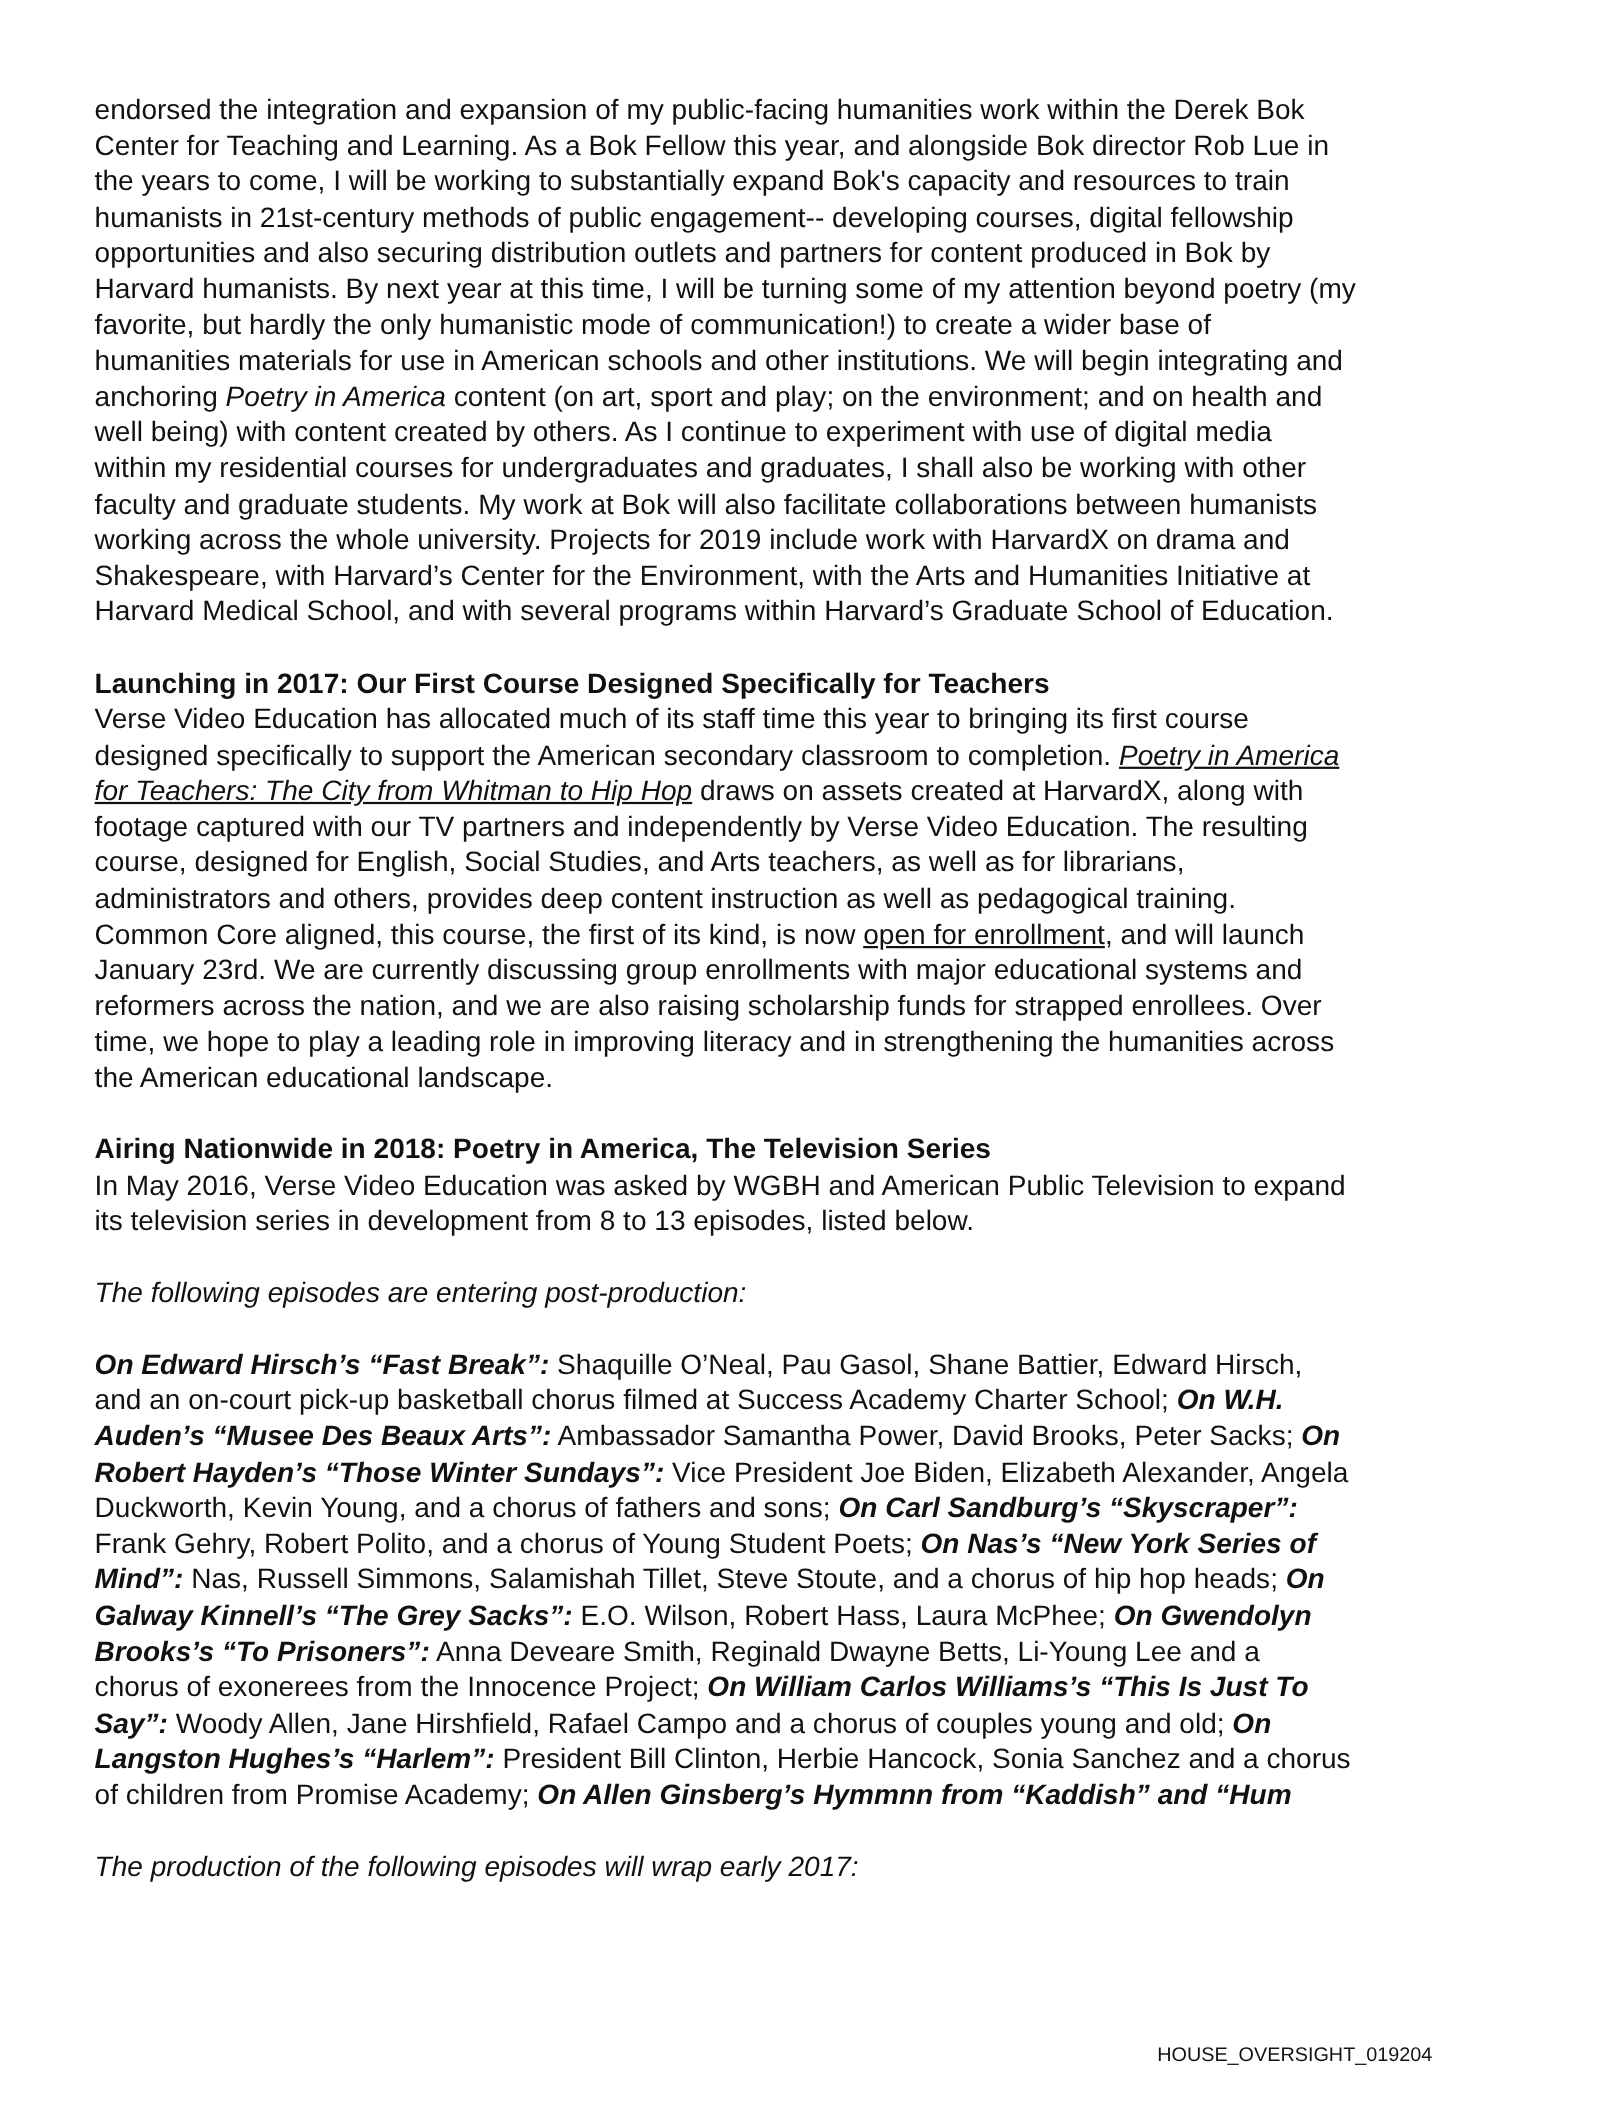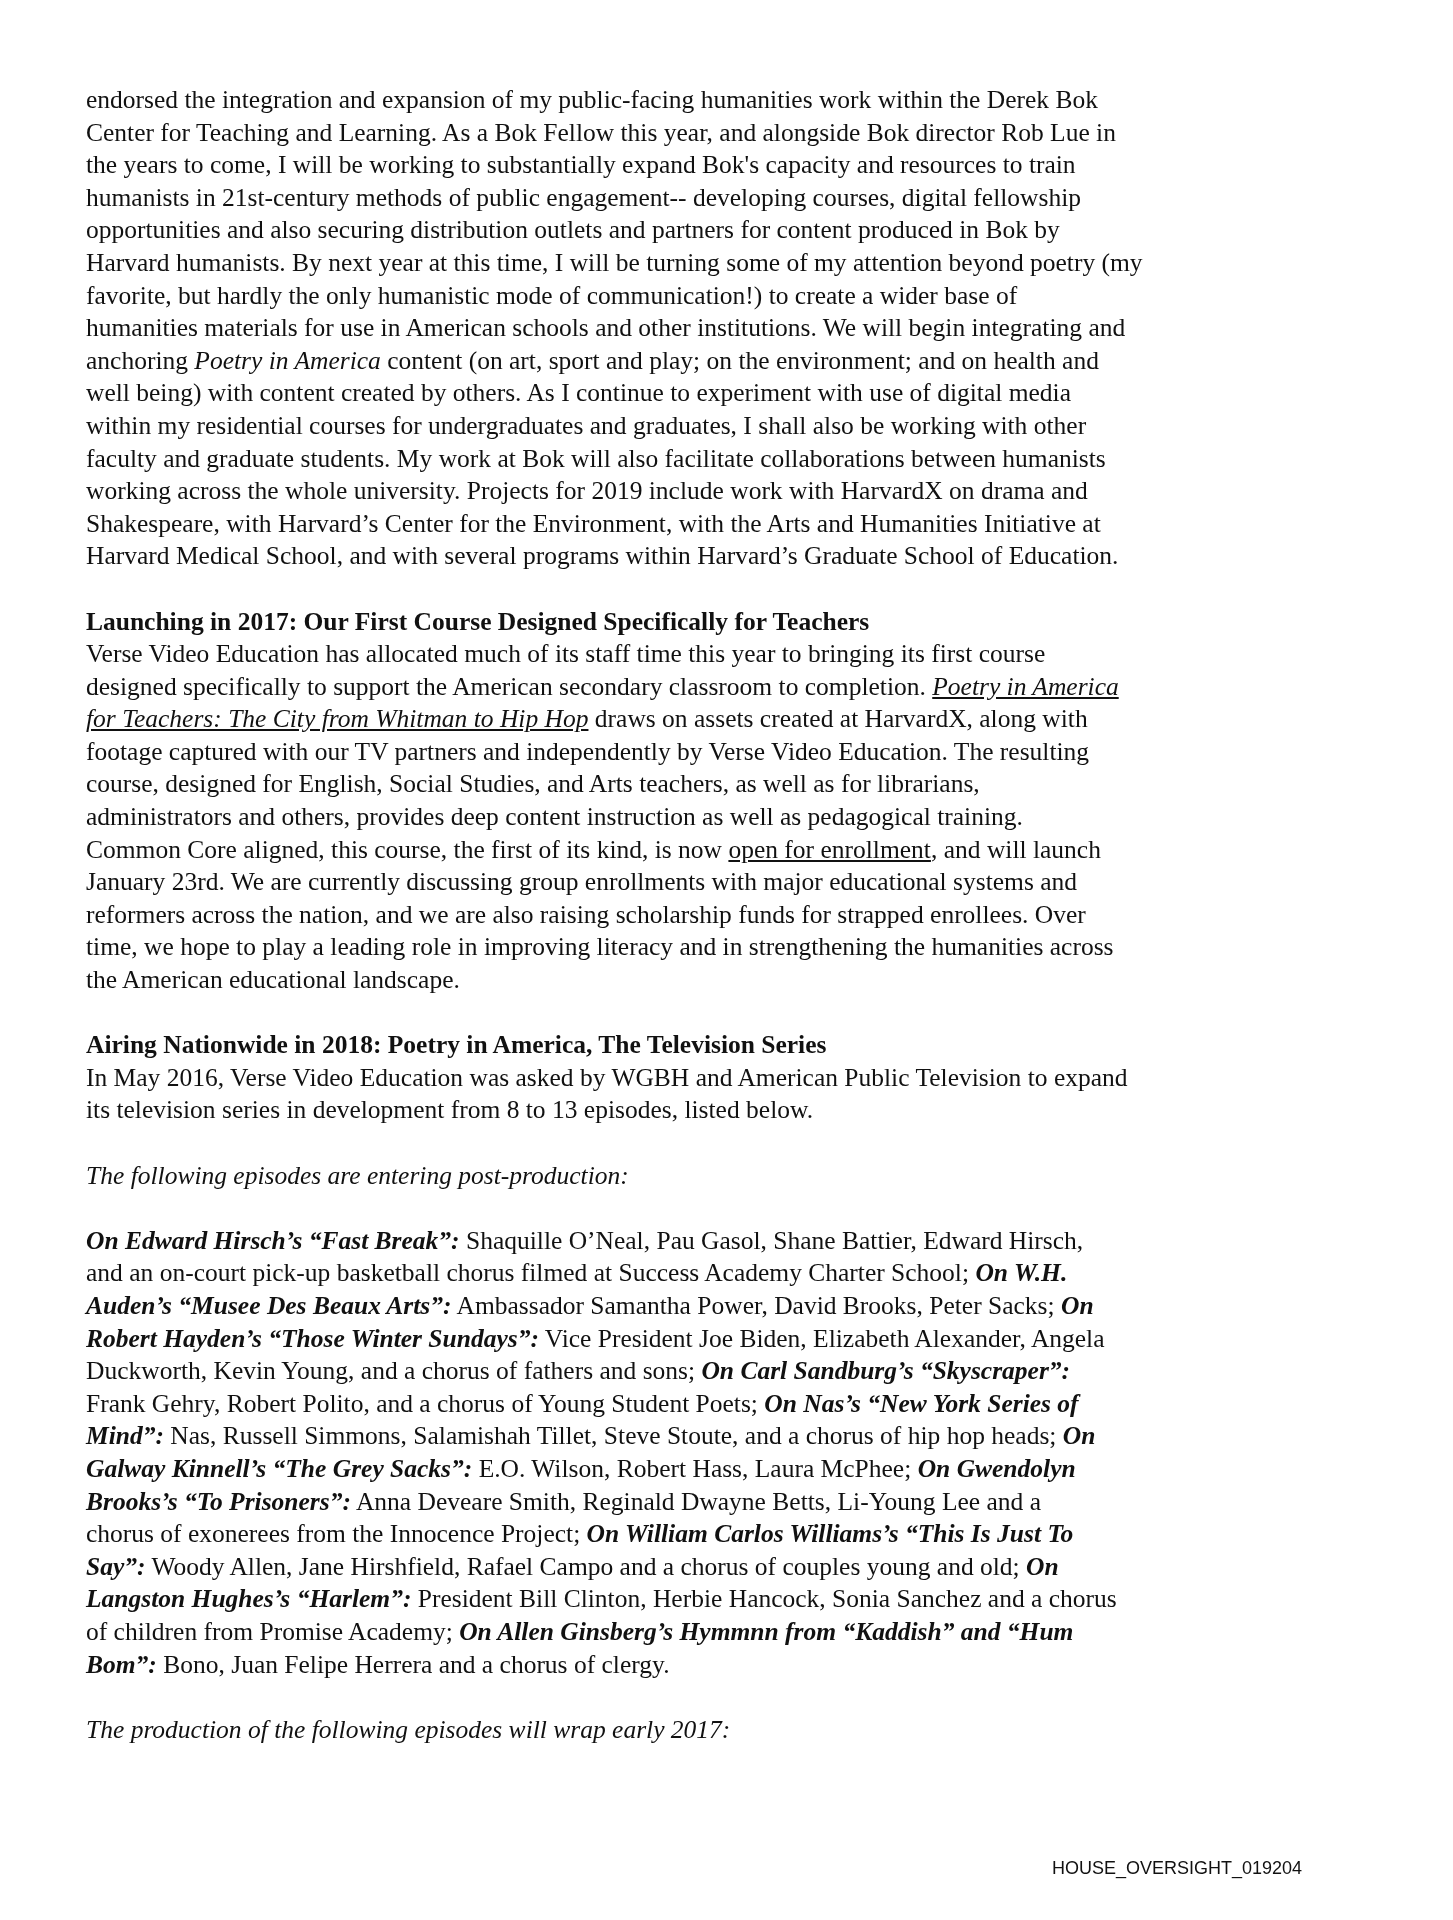--- a/index.html
+++ b/index.html
@@ -1,19 +1,19 @@
 <!DOCTYPE html>
 <html><head>
 <meta charset="utf-8">
 <style>
   html, body { margin: 0; padding: 0; background: #ffffff; }
   body { width: 1453px; height: 1920px; position: relative; overflow: hidden; }
   .page {
     position: absolute; left: 86px; top: 84px; width: 1300px;
-    font-family: Liberation Serif, serif;
+    font-family: Liberation Sans, sans-serif;
     font-size: 25.5px; line-height: 32.6px; color: #111111;
   }
   .line { white-space: nowrap; display: block; }
   .gap { height: 32.6px; }
   .heading { font-weight: bold; }
   .italic { font-style: italic; }
   .ep { font-weight: bold; font-style: italic; }
   .u { text-decoration: underline; }
   .footer {
     position: absolute; left: 1052px; top: 1858px;
@@ -79,21 +79,20 @@
       <span class="line"><span class="ep">Robert Hayden’s “Those Winter Sundays”:</span><span> Vice President Joe Biden, Elizabeth Alexander, Angela</span></span>
       <span class="line"><span>Duckworth, Kevin Young, and a chorus of fathers and sons; </span><span class="ep">On Carl Sandburg’s “Skyscraper”:</span></span>
       <span class="line"><span>Frank Gehry, Robert Polito, and a chorus of Young Student Poets; </span><span class="ep">On Nas’s “New York Series of</span></span>
       <span class="line"><span class="ep">Mind”:</span><span> Nas, Russell Simmons, Salamishah Tillet, Steve Stoute, and a chorus of hip hop heads; </span><span class="ep">On</span></span>
       <span class="line"><span class="ep">Galway Kinnell’s “The Grey Sacks”:</span><span> E.O. Wilson, Robert Hass, Laura McPhee; </span><span class="ep">On Gwendolyn</span></span>
       <span class="line"><span class="ep">Brooks’s “To Prisoners”:</span><span> Anna Deveare Smith, Reginald Dwayne Betts, Li-Young Lee and a</span></span>
       <span class="line"><span>chorus of exonerees from the Innocence Project; </span><span class="ep">On William Carlos Williams’s “This Is Just To</span></span>
       <span class="line"><span class="ep">Say”:</span><span> Woody Allen, Jane Hirshfield, Rafael Campo and a chorus of couples young and old; </span><span class="ep">On</span></span>
       <span class="line"><span class="ep">Langston Hughes’s “Harlem”:</span><span> President Bill Clinton, Herbie Hancock, Sonia Sanchez and a chorus</span></span>
       <span class="line"><span>of children from Promise Academy; </span><span class="ep">On Allen Ginsberg’s Hymmnn from “Kaddish” and “Hum</span></span>
-      <span class="line"><span class="ep">Bom”:</span><span> Bono, Juan Felipe Herrera and a chorus of clergy.</span></span>
     </div>
 
     <div class="gap"></div>
     <span class="line italic">The production of the following episodes will wrap early 2017:</span>
   </div>
 </div>
 
 <div class="footer">HOUSE_OVERSIGHT_019204</div>
 
 </body></html>

